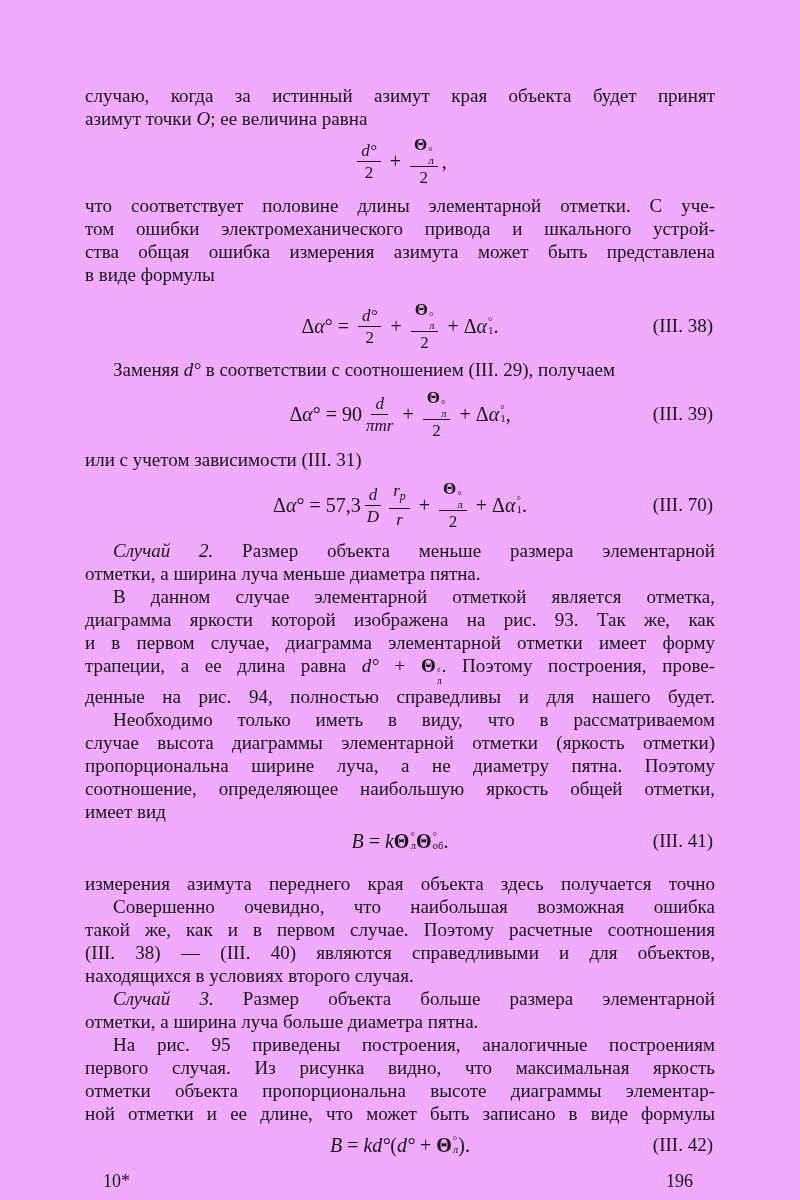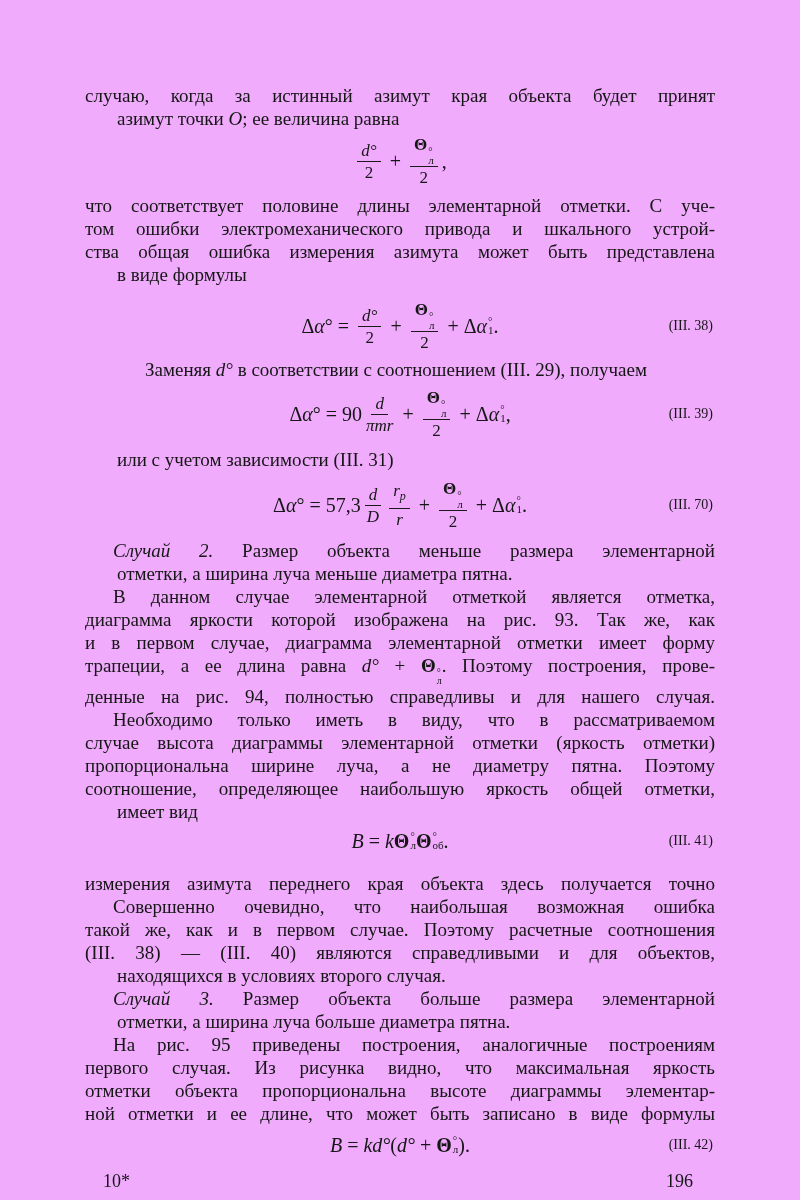--- a/index.html
+++ b/index.html
@@ -7,29 +7,29 @@
     position:relative;
     width:800px;height:1200px;
     background:#f0abfc;
     color:#161616;
     font-family:Liberation Serif, serif;
     overflow:hidden;
   }
   .content{padding:84px 85px 0 85px;width:630px;box-sizing:content-box;}
   .para{margin:0;font-size:19px;line-height:23px;}
   .line{display:block;text-align:justify;text-align-last:justify;}
-  .line.last{text-align-last:left;margin-left:32px;}
+  .line.last{text-align-last:left;}
   .line.indent{text-indent:28px;}
   .it{font-style:italic;}
   .mi{font-style:italic;}
   .thb{font-weight:700;font-style:normal;}
   
   .eq{position:relative;display:flex;align-items:center;justify-content:center;font-size:20px;}
   .eq .eq-body{display:inline-flex;align-items:center;white-space:nowrap;}
-  .eq .eq-tag{position:absolute;right:2px;top:50%;transform:translateY(-50%);font-size:14px;font-style:normal;}
+  .eq .eq-tag{position:absolute;right:2px;top:50%;transform:translateY(-50%);font-size:19px;font-style:normal;}
   .eq-fa{margin:5px 0 7px;min-height:46px;}
   .eq-38{margin:14px 0 6px;min-height:46px;}
   .eq-39{margin:7px 0 8px;min-height:48px;}
   .eq-40{margin:8px 0 8px;min-height:48px;}
   .eq-41{margin:3px 0 16px;min-height:30px;}
   .eq-42{margin:4px 0 6px;min-height:32px;}
   .frac{display:inline-flex;flex-direction:column;align-items:center;vertical-align:middle;margin:0 4px;font-size:17px;line-height:19px;}
   .frac .num{border-bottom:1px solid #1a1a1a;padding:0 4px 1px;}
   .frac .den{padding-top:1px;}
   .op{margin:0 5px;}
@@ -185,21 +185,21 @@
     </p>
 
     <p class="para">
       <span class="line indent">В данном случае элементарной отметкой является отметка,</span>
       <span class="line">диаграмма яркости которой изображена на рис. 93. Так же, как</span>
       <span class="line">и в первом случае, диаграмма элементарной отметки имеет форму</span>
       <span class="line"><span>трапеции, а ее длина равна </span><span class="mi">d°</span><span> + </span><span class="thb">Θ</span><span class="ss ss-sm">
             <span>°</span>
             <span>л</span>
           </span><span>. Поэтому построения, прове-</span></span>
-      <span class="line">денные на рис. 94, полностью справедливы и для нашего случая.</span>
+      <span class="line">денные на рис. 94, полностью справедливы и для нашего будет.</span>
     </p>
 
     <p class="para">
       <span class="line indent">Необходимо только иметь в виду, что в рассматриваемом</span>
       <span class="line">случае высота диаграммы элементарной отметки (яркость отметки)</span>
       <span class="line">пропорциональна ширине луча, а не диаметру пятна. Поэтому</span>
       <span class="line">соотношение, определяющее наибольшую яркость общей отметки,</span>
       <span class="line last">имеет вид</span>
     </p>
 

